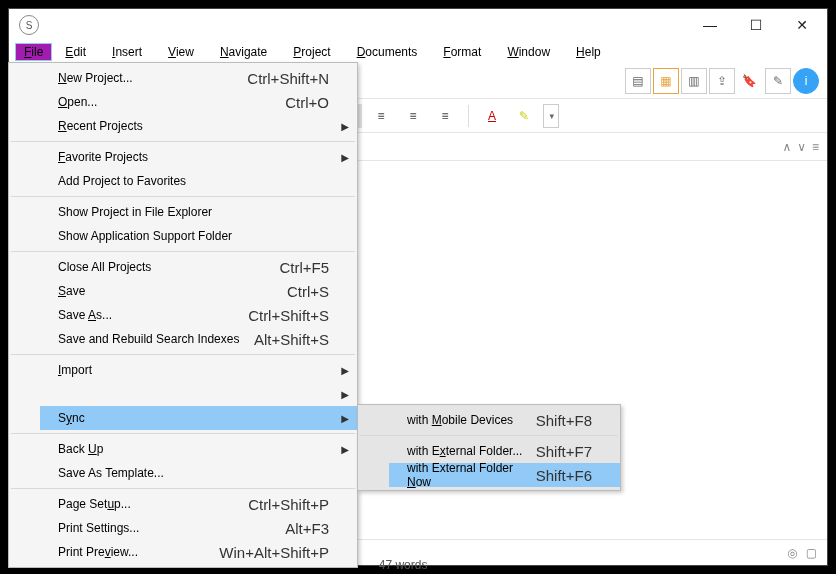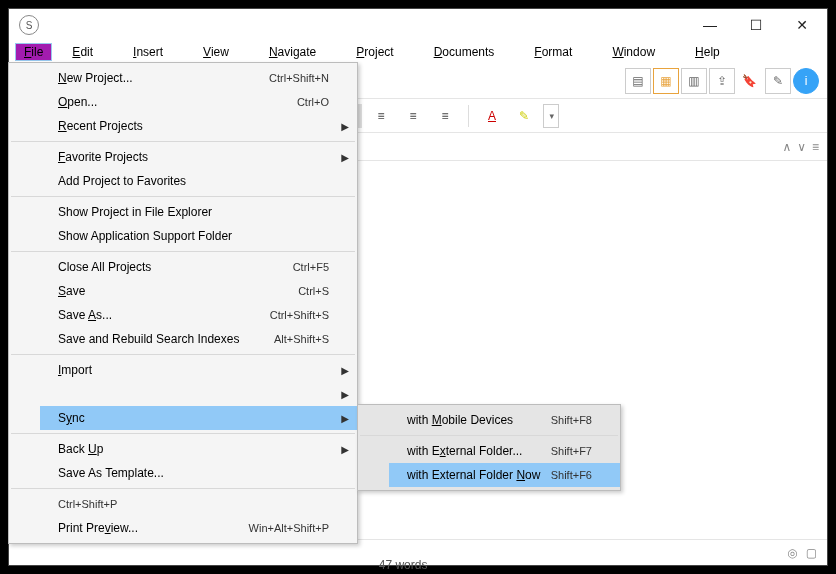--- a/index.html
+++ b/index.html
@@ -3,21 +3,21 @@
 <meta charset="utf-8">
 <style>
 * { margin: 0; padding: 0; box-sizing: border-box; font-family: "Segoe UI", Tahoma, sans-serif; font-size: 12px; }
 body { background: #000; width: 836px; height: 574px; overflow: hidden; position: relative; }
 .window { position: absolute; left: 8px; top: 8px; width: 820px; height: 558px; background: #fff; border: 1px solid #444; box-shadow: 0 0 8px rgba(0,0,0,0.6); display: flex; flex-direction: column; }
 .titlebar { height: 32px; display: flex; align-items: center; padding: 0 2px; }
 .app-icon { width: 20px; height: 20px; margin: 0 8px; border: 1px solid #888; border-radius: 50%; display:flex; align-items:center; justify-content:center; font-size:10px; color:#555; }
 .title-spacer { flex: 1; }
 .win-btn { width: 46px; height: 30px; display:flex; align-items:center; justify-content:center; font-size: 14px; color:#222; }
 .menubar { height: 22px; display:flex; align-items:center; padding: 0 6px; gap: 0; border-bottom: 1px solid transparent; }
-.menu-item { padding: 2px 20px; cursor: default; }
+.menu-item { padding: 2px 13px; cursor: default; }
 .menu-item.open { background: #a21caf; border: 1px solid #99c9ee; padding: 1px 8px; }
 .u { text-decoration: underline; }
 .toolbar1 { height: 36px; border-bottom: 1px solid #e5e5e5; display:flex; align-items:center; padding: 0 8px; gap:6px; }
 .tb-text { border: 1px solid #ccc; height:24px; padding:2px 6px; display:flex; align-items:center; }
 .tb-text.doc { width: 150px; }
 .tb-group { margin-left:auto; display:flex; gap:2px; }
 .tb-btn { width:26px; height:26px; border:1px solid #ccc; display:flex; align-items:center; justify-content:center; color:#666; background:#fff; }
 .tb-btn.grid { color:#e8a33d; border-color:#e8a33d; }
 .tb-btn.info { background:#36a3f7; color:#fff; border-color:#36a3f7; border-radius:50%; }
 .toolbar2 { height: 34px; border-bottom: 1px solid #e5e5e5; display:flex; align-items:center; padding: 0 8px; gap:6px; }
@@ -30,21 +30,21 @@
 .fmt-btn { width:26px; height:24px; display:flex; align-items:center; justify-content:center; color:#444; }
 .fmt-btn.active { background:#e0e0e0; }
 .toolbar3 { height: 28px; border-bottom: 1px solid #e5e5e5; display:flex; align-items:center; padding: 0 8px; justify-content:flex-end; gap:6px; color:#888; }
 .editor { flex:1; padding: 12px 22px; font-family: "Courier New", monospace; font-size:14px; line-height:1.5; color:#222; overflow:hidden; }
 .status { height: 26px; border-top:1px solid #e5e5e5; display:flex; align-items:center; padding: 0 10px; color:#555; }
 .status-center { flex:1; text-align:center;margin-top:24px; }
 .dropdown { position:absolute; left:8px; top:62px; width:350px; background:#f5f5f5; border:1px solid #bcbcbc; box-shadow:2px 2px 4px rgba(0,0,0,0.2); padding:3px 0; }
 .dd-item { height:24px; display:flex; align-items:center; padding: 0 28px 0 18px; position:relative;margin-left:31px; }
 .dd-item.hl { background:#91c9f7; }
 .dd-label { flex:1; }
-.dd-shortcut { color:#333; font-size:11px; }
+.dd-shortcut { color:#333; font-size:15px; }
 .dd-arrow { position:absolute; right:8px; font-size:10px; color:#333; }
 .dd-sep { height:1px; background:#d8d8d8; margin:3px 2px; }
 .submenu { position:absolute; left:357px; top:404px; width:264px; background:#e5e5e5; border:1px solid #bcbcbc; box-shadow:2px 2px 4px rgba(0,0,0,0.2); padding:3px 0; }
 </style>
 </head>
 <body>
 
 <div class="window">
   <div class="titlebar">
     <div class="app-icon">S</div>
@@ -189,21 +189,26 @@
     <div class="dd-sep"></div>
     <div class="dd-item">
       <span class="dd-label">Back <span class="u">U</span>p</span>
       <span class="dd-arrow">▶</span>
     </div>
     <div class="dd-item">
       <span class="dd-label">Save As Template...</span>
     </div>
     <div class="dd-sep"></div>
     <div class="dd-item">
+      <span class="dd-label">Page Set<span class="u">u</span>p...</span>
       <span class="dd-shortcut">Ctrl+Shift+P</span>
+    </div>
+    <div class="dd-item">
+      <span class="dd-label">Print Settings...</span>
+      <span class="dd-shortcut">Alt+F3</span>
     </div>
     <div class="dd-item">
       <span class="dd-label">Print Pre<span class="u">v</span>iew...</span>
       <span class="dd-shortcut">Win+Alt+Shift+P</span>
     </div>
   </div>
 <div class="submenu" id="syncmenu">
     <div class="dd-item">
       <span class="dd-label">with <span class="u">M</span>obile Devices</span>
       <span class="dd-shortcut">Shift+F8</span>

